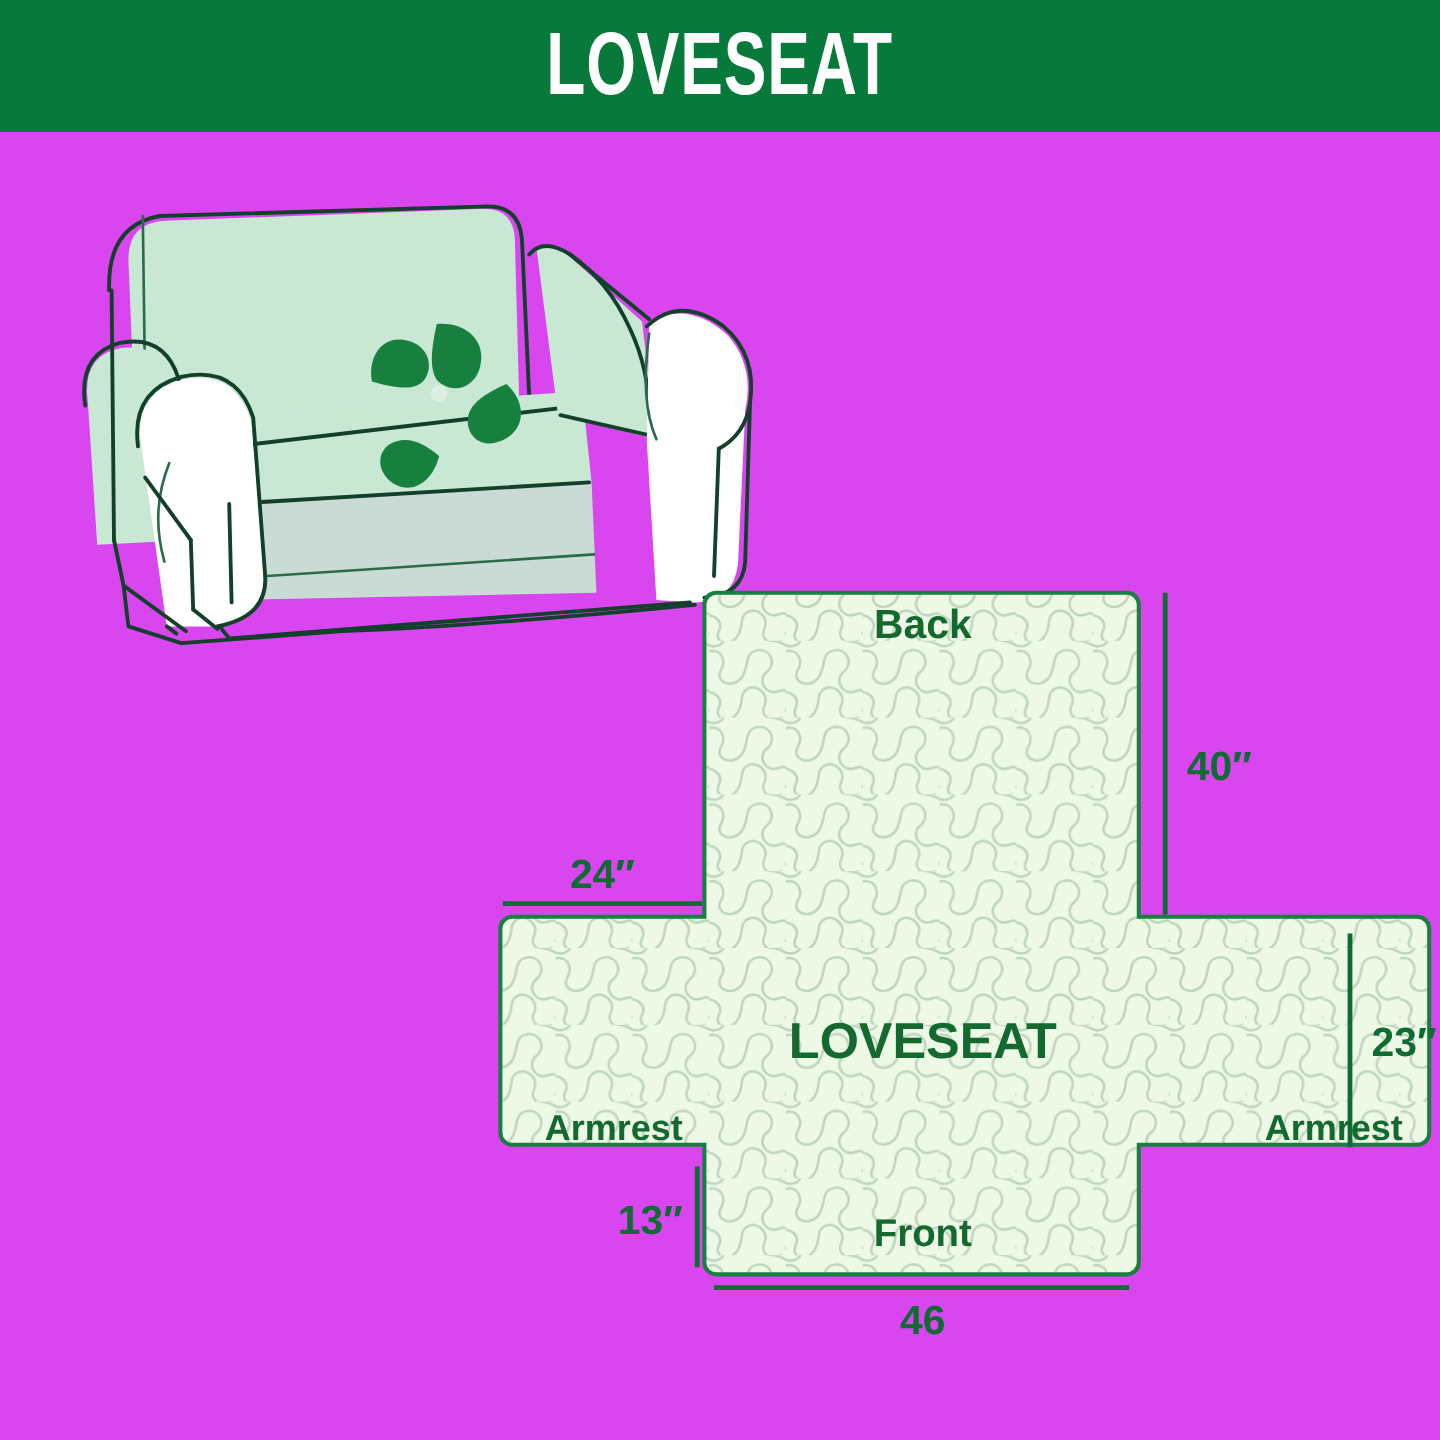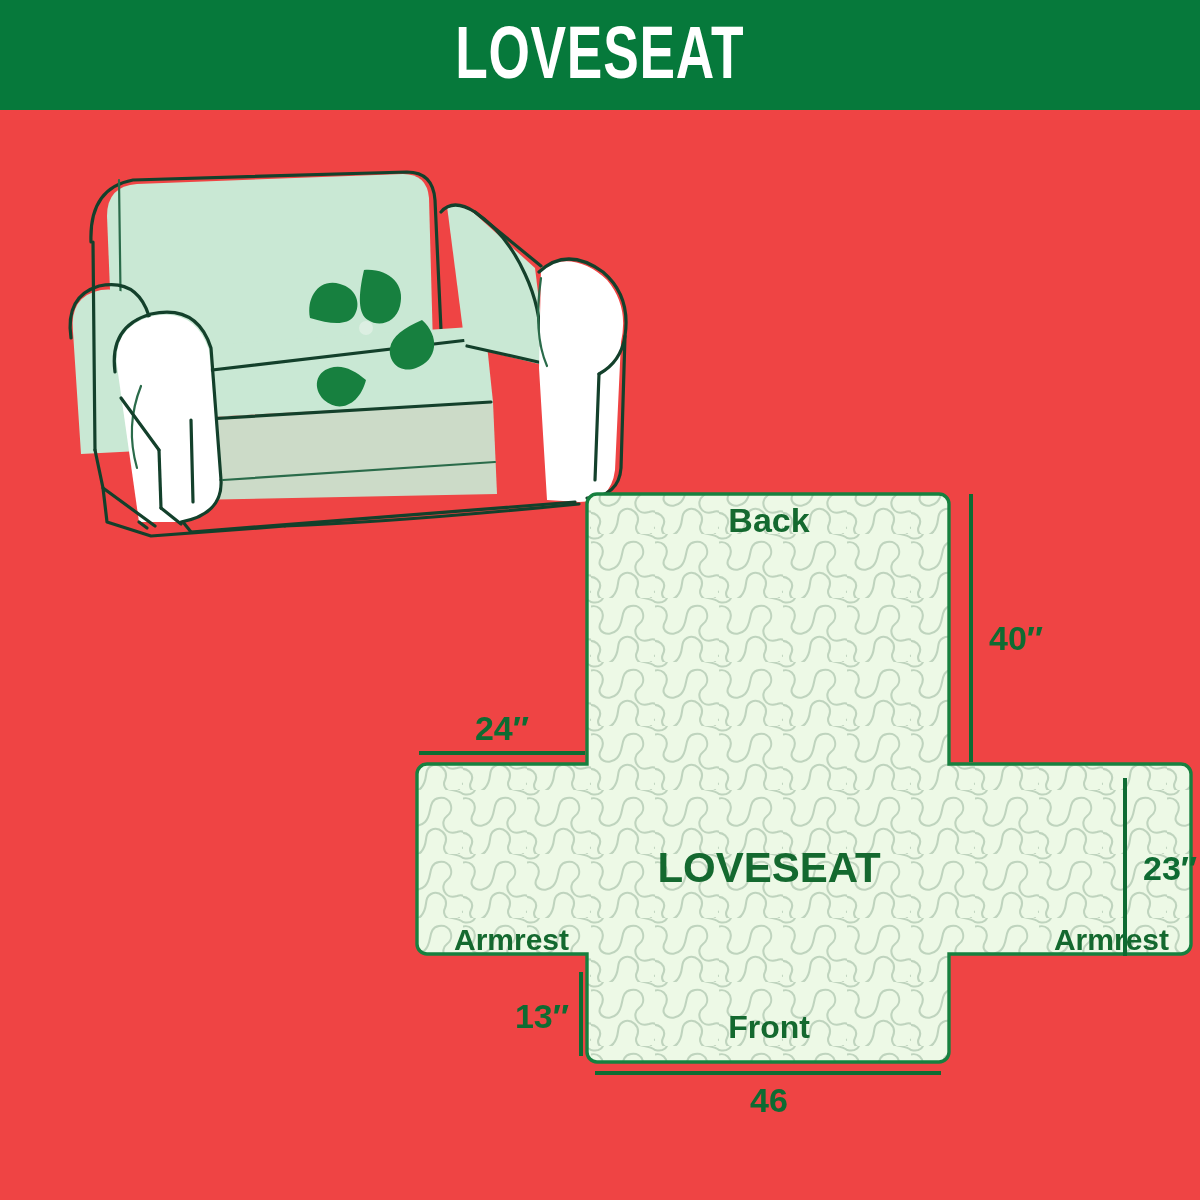--- a/index.html
+++ b/index.html
@@ -12,21 +12,21 @@
     height: 1200px;
     font-family: "Liberation Sans", sans-serif;
     overflow: hidden;
     position: relative;
   }
 
   #page {
     position: relative;
     width: 1200px;
     height: 1200px;
-    background: #ef4444;
+    background: #d946ef;
     text-decoration: underline;
   }
 
   
   #header-banner {
     position: absolute;
     left: 0;
     top: 0;
     width: 1200px;
     height: 110px;

